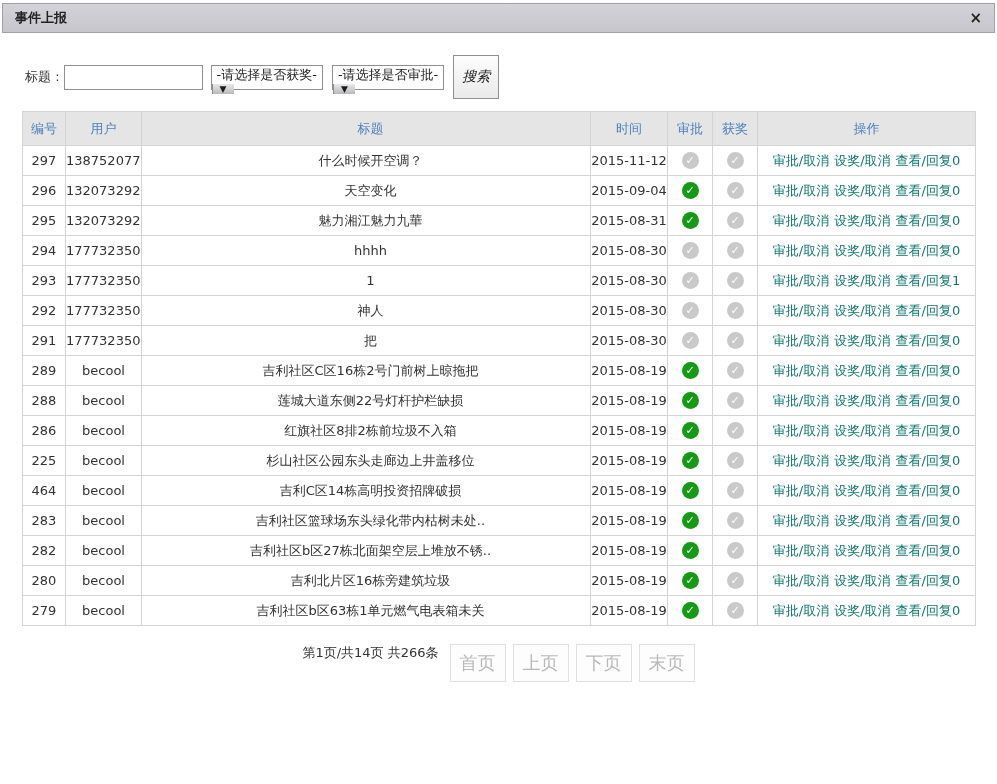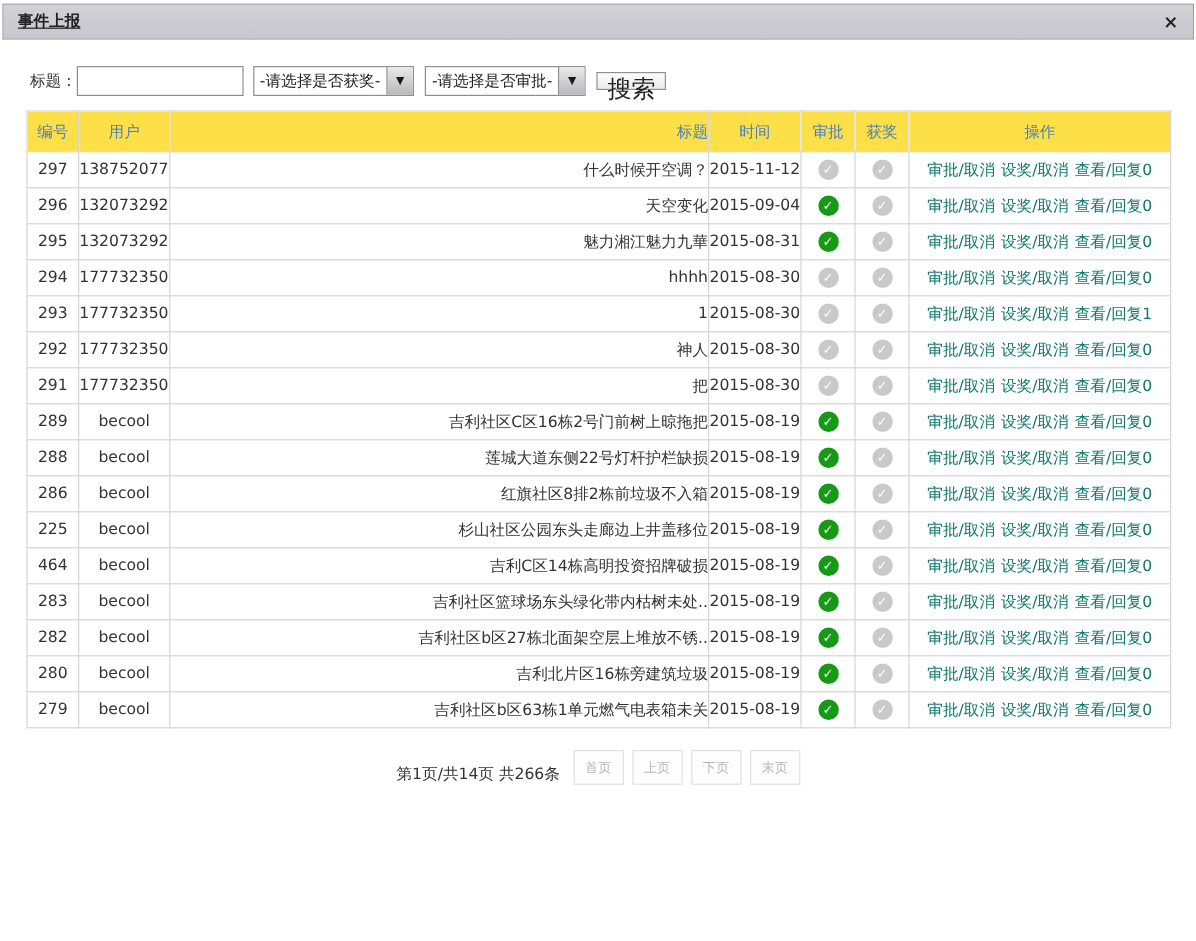--- a/index.html
+++ b/index.html
@@ -7,75 +7,76 @@
   body { position:relative; height:784px; overflow:hidden; }
 
   
   .titlebar {
     margin:3px 2px 0 2px; height:30px;
     background:linear-gradient(#d2d2d8,#c6c6cc);
     border:1px solid #9fa0a8;
     display:flex; align-items:center; justify-content:space-between;
     padding:0 12px;
   }
-  .titlebar .win-title { font-size:13px; font-weight:bold; color:#222;text-decoration:underline; }
+  .titlebar .win-title { font-size:13px; font-weight:bold; color:#222; }
   .titlebar .close { font-size:15px; font-weight:bold; color:#222; cursor:pointer; line-height:1; }
 
   
   .filters { display:flex; align-items:center; margin:22px 0 12px 25px; font-size:13px; }
   .filters .lbl { margin-right:4px; color:#333; }
   .filters input[type=text] {
     width:139px; height:25px; border:1px solid #8f8f8f; background:#fff;
     margin-right:8px; padding:0 4px; font-size:13px;
   }
   .sel {
     height:25px; border:1px solid #8f8f8f; background:#fff;
-    display:flex; align-items:stretch; margin-right:9px; cursor:pointer;
+    display:flex; align-items:stretch; margin-right:9px; cursor:pointer;flex-direction:column;
   }
   .sel .sel-text { display:flex; align-items:center; padding:0 5px; font-size:13px; color:#222; }
   .sel .arrow-box {
     width:22px; display:flex; align-items:center; justify-content:center;
     background:linear-gradient(#e9e9e9,#b9b9bd); border-left:1px solid #8f8f8f;
     font-size:9px; color:#1a1a1a;
   }
   .btn-search {
-    height:15px; padding:0 8px; font-size:20px; color:#222;
+    height:44px; padding:0 8px; font-size:14px; color:#222;
     background:linear-gradient(#fdfdfd,#eaeaea); border:1px solid #8f8f8f; cursor:pointer;
     font-family:inherit;
+    font-style:italic;
   }
 
   
   table { border-collapse:collapse; table-layout:fixed; width:953px; margin-left:22px; font-size:13px; }
   th, td { border:1px solid #d4d4d4; overflow:hidden; white-space:nowrap; }
   thead th {
-    height:34px; background:#fde047; color:#4d7fbb; font-weight:normal; font-size:13px;
+    height:34px; background:#e5e5e5; color:#4d7fbb; font-weight:normal; font-size:13px;
   }
   tbody td { height:30px; background:#fff; color:#333; }
   .c-center { text-align:center; }
-  .c-left { text-align:right; padding-left:9px; }
+  .c-left { text-align:center; padding-left:9px; }
 
   .check {
     display:inline-block; width:17px; height:17px; border-radius:50%;
     background:#c9c9c9; color:#fff; font-size:11px; line-height:17px; text-align:center;
     vertical-align:middle; cursor:pointer;
   }
   .check.on { background:#149a14; }
 
   .ops { display:flex; justify-content:center; gap:5px; }
   .ops span { cursor:pointer; color:#0f766e; }
 
   
   .pagination {
-    margin-top:18px; display:flex; align-items:flex-end; justify-content:center;
+    margin-top:18px; display:flex; align-items:flex-start; justify-content:center;
     font-size:13px; color:#333; gap:7px;
   }
   .pagination .pg-info { margin-right:4px; }
   .pg-btn {
     padding:6px 9px; border:1px solid #e0e0e0; background:#fdfdfd;
-    color:#b8b8b8; font-size:11px; cursor:pointer; font-family:inherit;
+    color:#b8b8b8; font-size:18px; cursor:pointer; font-family:inherit;
   }
 </style>
 </head>
 <body>
 
 <div class="titlebar">
   <span class="win-title">事件上报</span>
   <span class="close">×</span>
 </div>
 

